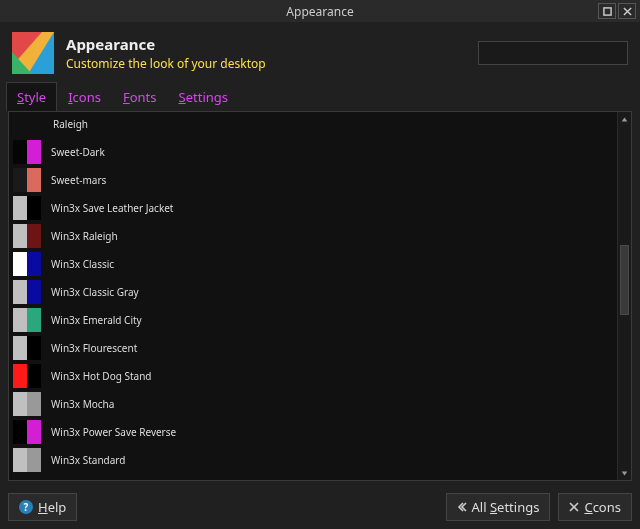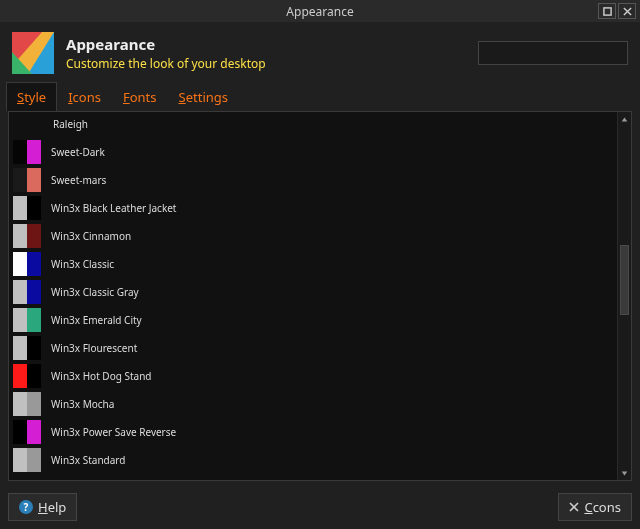--- a/index.html
+++ b/index.html
@@ -18,21 +18,21 @@
 
 .header { display: flex; align-items: center; padding: 10px 12px 8px 12px; gap: 12px; }
 .app-icon { width: 42px; height: 42px; position: relative; }
 .header-text h1 { font-size: 15px; font-weight: bold; color: #eee; }
 .header-text p { font-size: 12px; color: #fde047; margin-top: 1px; }
 .search-box { margin-left: auto; width: 150px; height: 24px; background: #1a1a1a; border: 1px solid #444; display: flex; align-items: center; padding-right: 3px; }
 .search-box input { flex: 1; background: transparent; border: none; outline: none; color: #ddd; padding: 0 4px; font-size: 12px; }
 
 
 .tabs { display: flex; padding-left: 6px; }
-.tab { padding: 5px 10px; font-size: 13px; color: #f97316; cursor: pointer; border: 1px solid transparent; border-bottom: none; text-decoration: underline; text-decoration-color: transparent; position: relative; }
+.tab { padding: 5px 10px; font-size: 13px; color: #d946ef; cursor: pointer; border: 1px solid transparent; border-bottom: none; text-decoration: underline; text-decoration-color: transparent; position: relative; }
 .tab .ul { text-decoration: underline; }
 .tab.active { background: #141414; border-color: #3a3a3a; z-index: 2; }
 
 
 .list-wrap { flex: 1; margin: 0 8px 6px 8px; border: 1px solid #3a3a3a; background: #111; position: relative; display: flex; min-height: 0; }
 .list { flex: 1; overflow: hidden; position: relative; }
 .list-inner { position: absolute; top: -2px; left: 0; right: 0; }
 .theme-row { display: flex; align-items: center; height: 28px; padding-left: 4px; gap: 10px; cursor: pointer; }
 .swatch-pair { display: flex; width: 28px; height: 24px; }
 .swatch { flex: 1; }
@@ -116,28 +116,28 @@
               <div class="swatch" style="background: rgb(26, 26, 26);"></div>
               <div class="swatch" style="background: rgb(217, 106, 93);"></div>
             </div>
             <span class="theme-name">Sweet-mars</span>
           </div>
           <div class="theme-row">
             <div class="swatch-pair">
               <div class="swatch" style="background: rgb(192, 192, 192);"></div>
               <div class="swatch" style="background: rgb(0, 0, 0);"></div>
             </div>
-            <span class="theme-name">Win3x Black Leather Jacket</span>
+            <span class="theme-name">Win3x Save Leather Jacket</span>
           </div>
           <div class="theme-row">
             <div class="swatch-pair">
               <div class="swatch" style="background: rgb(192, 192, 192);"></div>
               <div class="swatch" style="background: rgb(109, 21, 21);"></div>
             </div>
-            <span class="theme-name">Win3x Cinnamon</span>
+            <span class="theme-name">Win3x Raleigh</span>
           </div>
           <div class="theme-row">
             <div class="swatch-pair">
               <div class="swatch" style="background: rgb(255, 255, 255);"></div>
               <div class="swatch" style="background: rgb(10, 10, 160);"></div>
             </div>
             <span class="theme-name">Win3x Classic</span>
           </div>
           <div class="theme-row">
             <div class="swatch-pair">
@@ -207,19 +207,25 @@
     </div>
   </div>
 
   <div class="footer">
     <button class="btn">
       <span class="help-icon">?</span>
       <span><span class="ul">H</span><span>elp</span></span>
     </button>
     <div class="spacer"></div>
     <button class="btn">
+      <span class="chev-left"><svg viewBox="0 0 10 10">
+            <path d="M6 1 L2 5 L6 9 M9 1 L5 5 L9 9"></path>
+          </svg></span>
+      <span>All <span class="ul">S</span>ettings</span>
+    </button>
+    <button class="btn">
       <span class="x-icon"><svg viewBox="0 0 10 10">
             <path d="M1 1 L9 9 M9 1 L1 9"></path>
           </svg></span>
       <span><span class="ul">C</span><span>cons</span></span>
     </button>
   </div>
 </div>
 
 </body></html>

